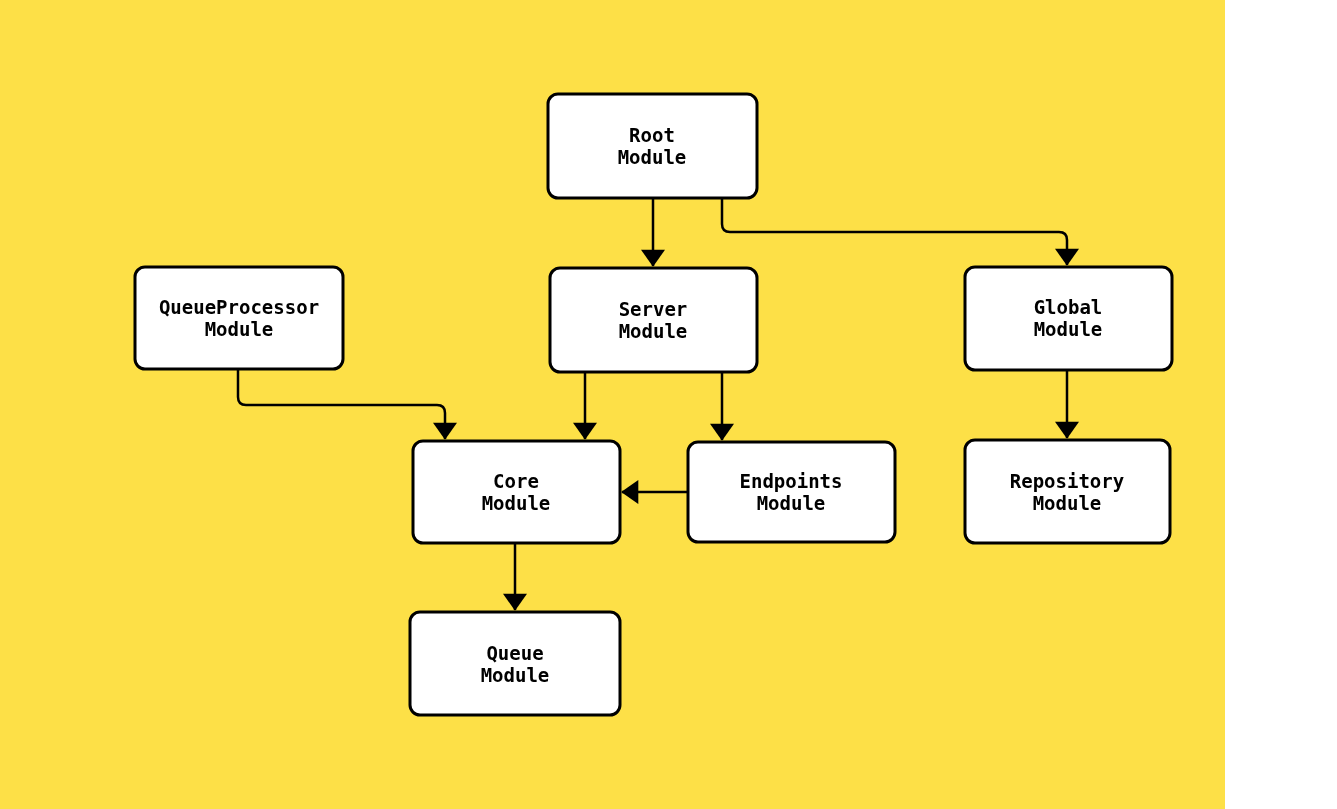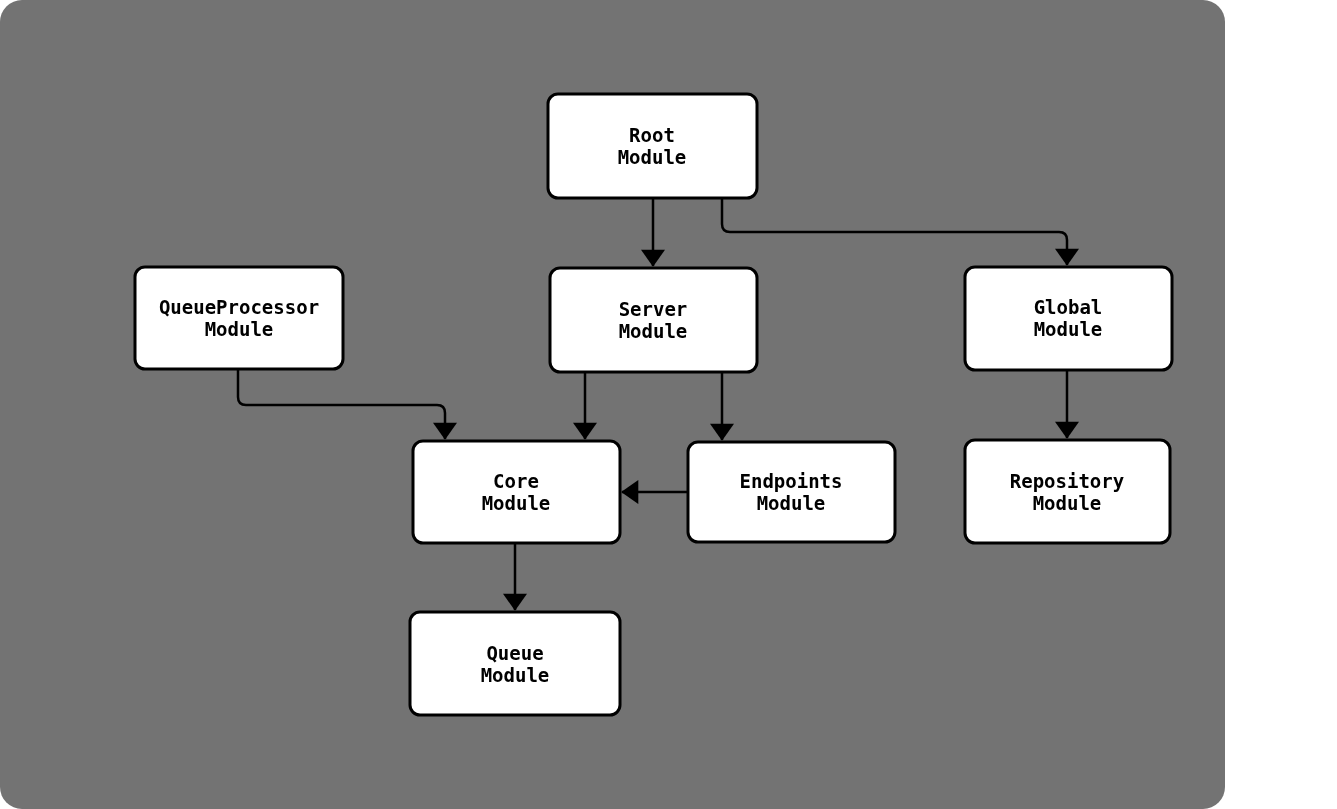--- a/index.html
+++ b/index.html
@@ -7,23 +7,22 @@
     padding: 0;
     background: #ffffff;
     width: 1337px;
     height: 809px;
     overflow: hidden;
   }
   .diagram-stage {
     position: relative;
     width: 1225px;
     height: 809px;
-    background: #737373;
+    background: #fde047;
     font-family: "DejaVu Sans Mono", "Liberation Mono", monospace;
-    border-radius: 22px;
   }
   svg {
     display: block;
   }
   .node-box {
     fill: #ffffff;
     stroke: #000000;
     stroke-width: 3;
   }
   .node-label {

